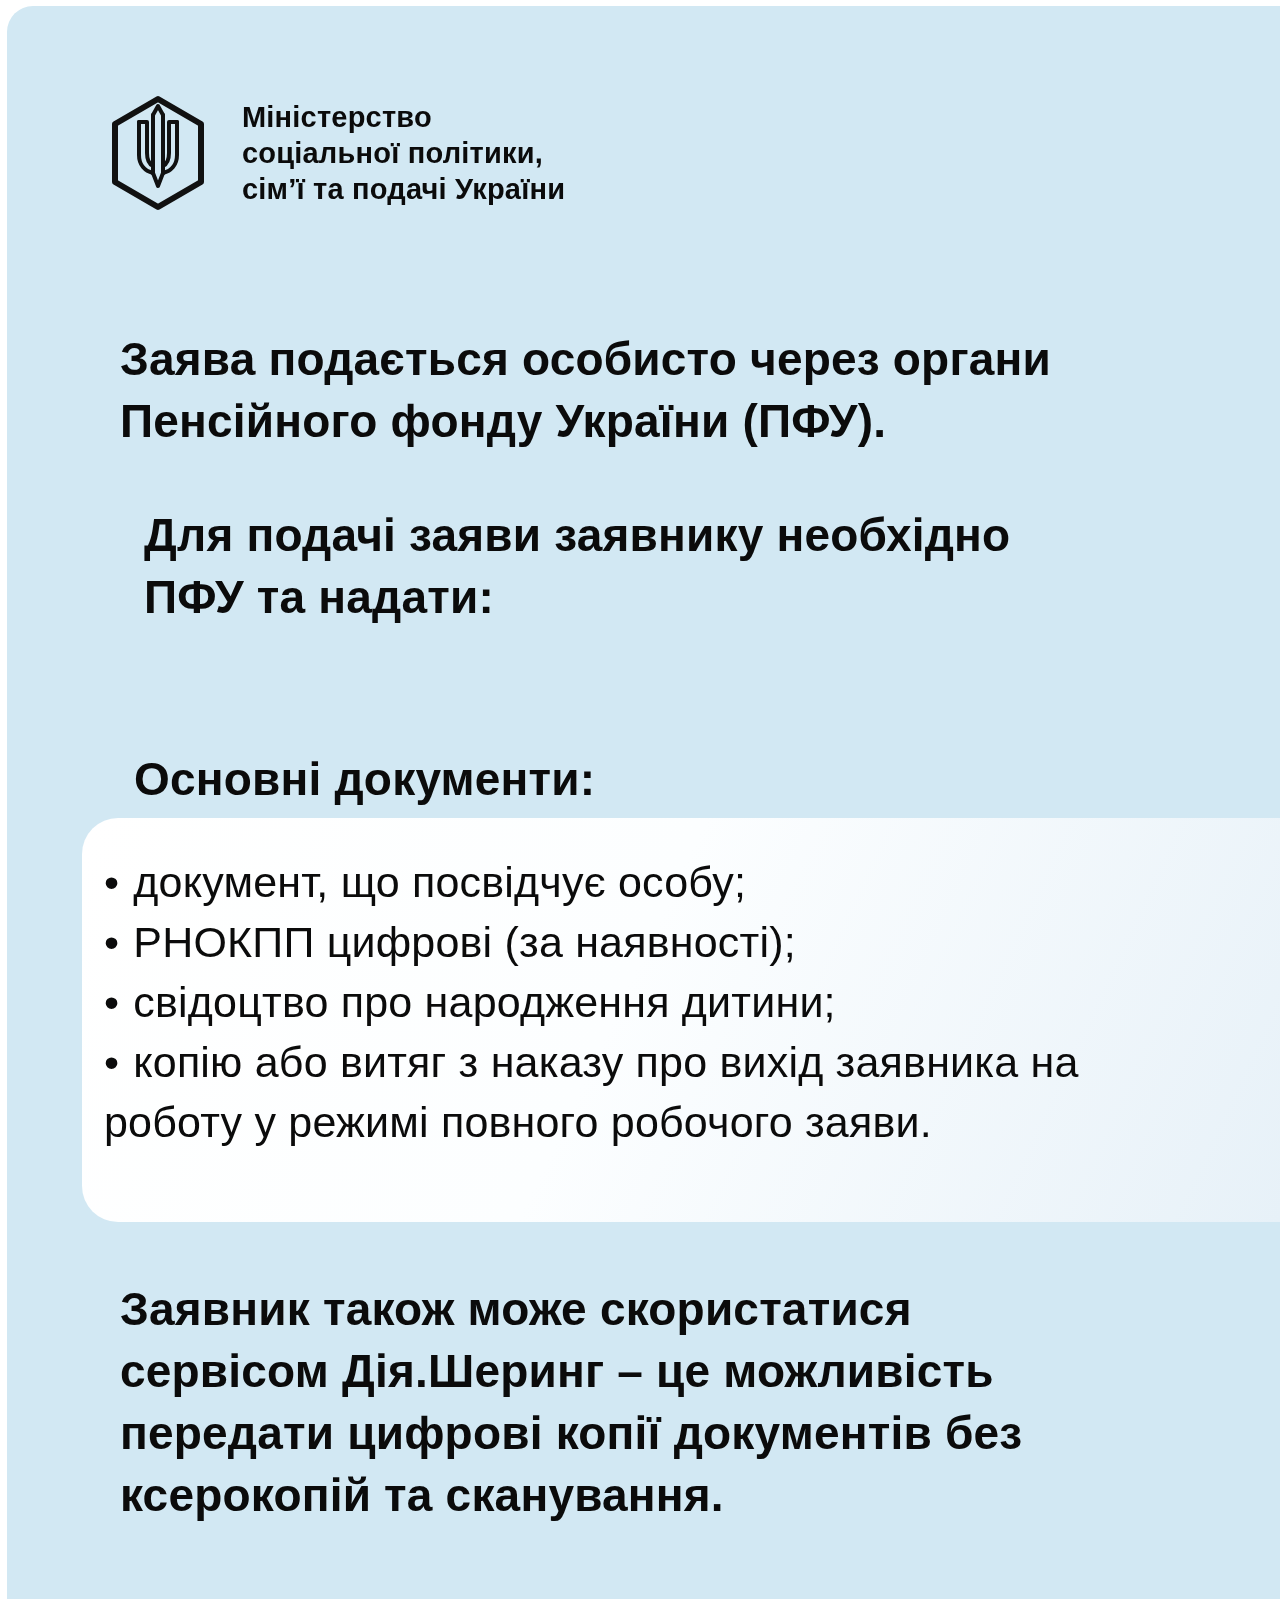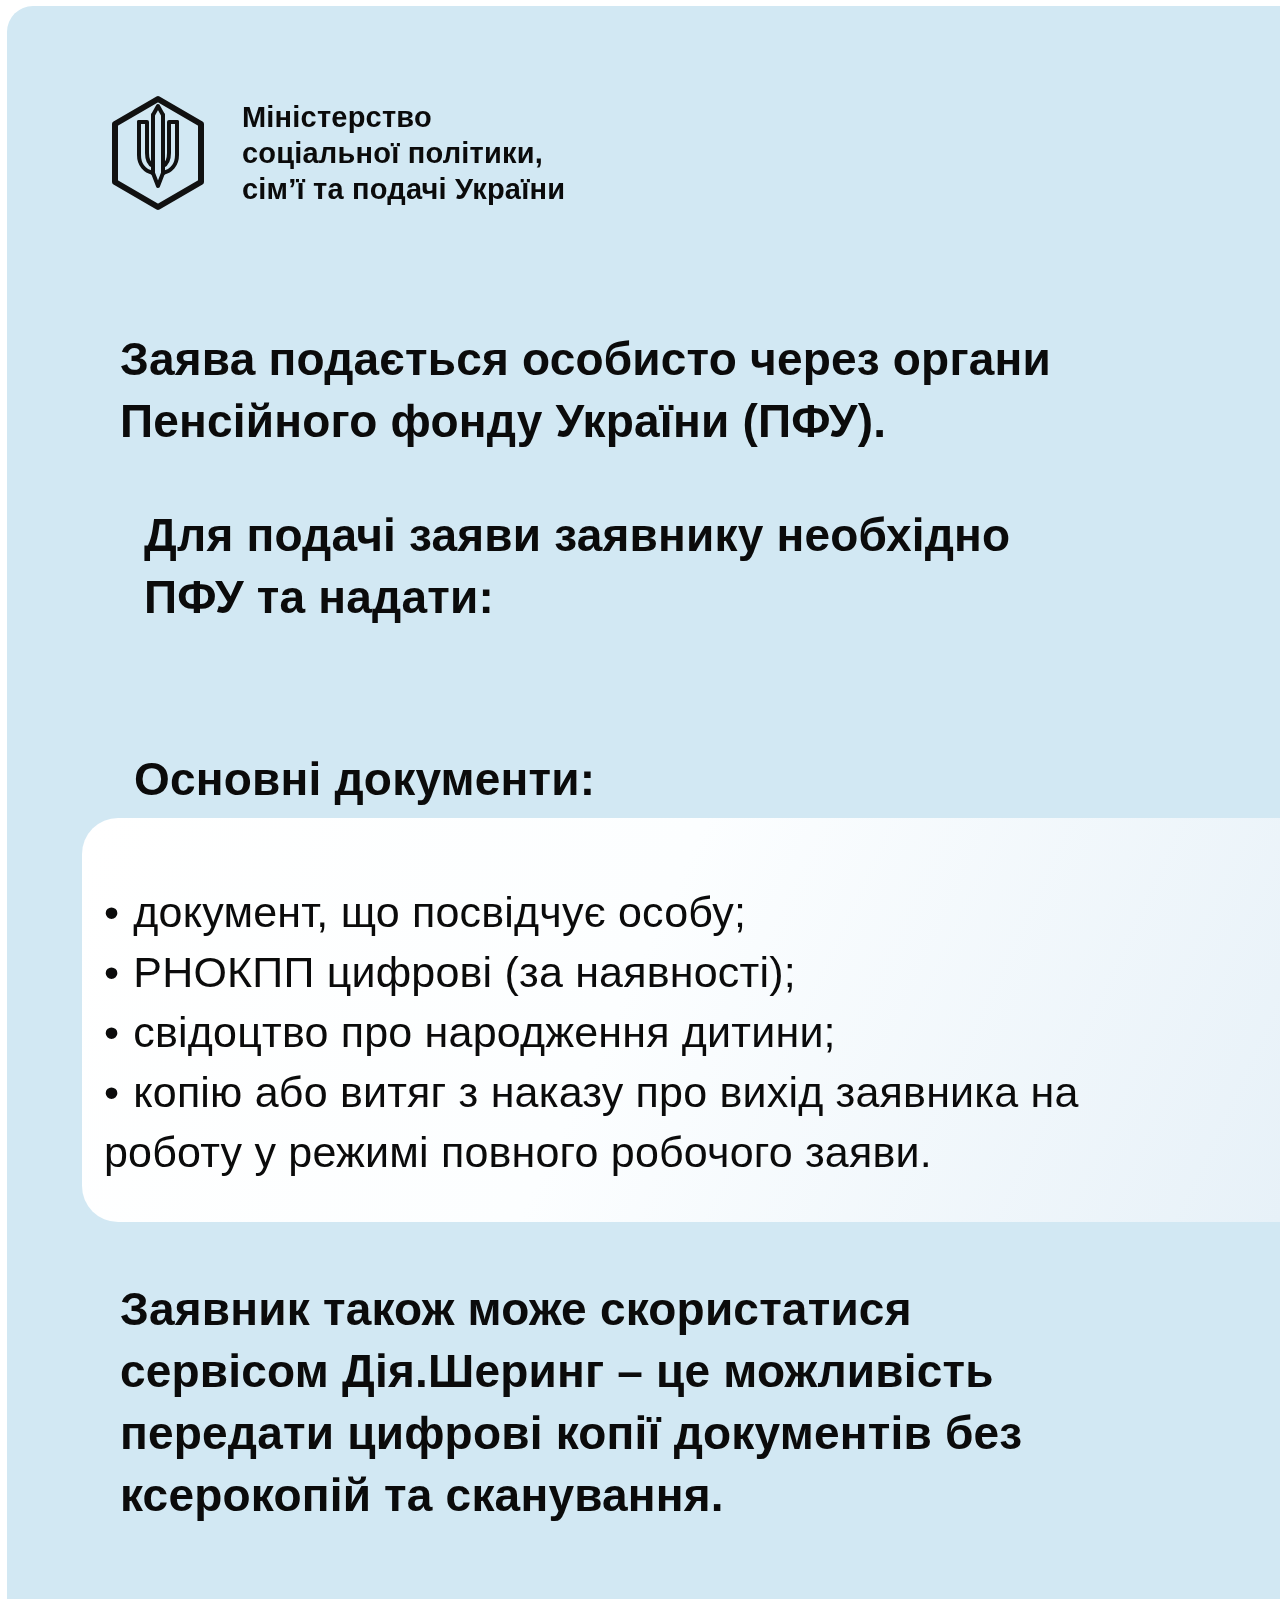--- a/index.html
+++ b/index.html
@@ -64,21 +64,21 @@
     left: 75px;
     right: 0;
     top: 812px;
     height: 404px;
     border-radius: 36px 0 0 36px;
     background: linear-gradient(115deg, #ffffff 0%, #fcfeff 45%, #e7f1f8 100%);
   }
   .panel ul {
     list-style: none;
     margin: 0;
-    padding: 64px 30px 0 22px;
+    padding: 34px 30px 0 22px;
   }
   .panel li {
     font-size: 43px;
     font-weight: 500;
     line-height: 60px;
     max-width: 1010px;
     letter-spacing: 0.2px;
   }
   .panel li .dot { margin-right: 14px; }
   

